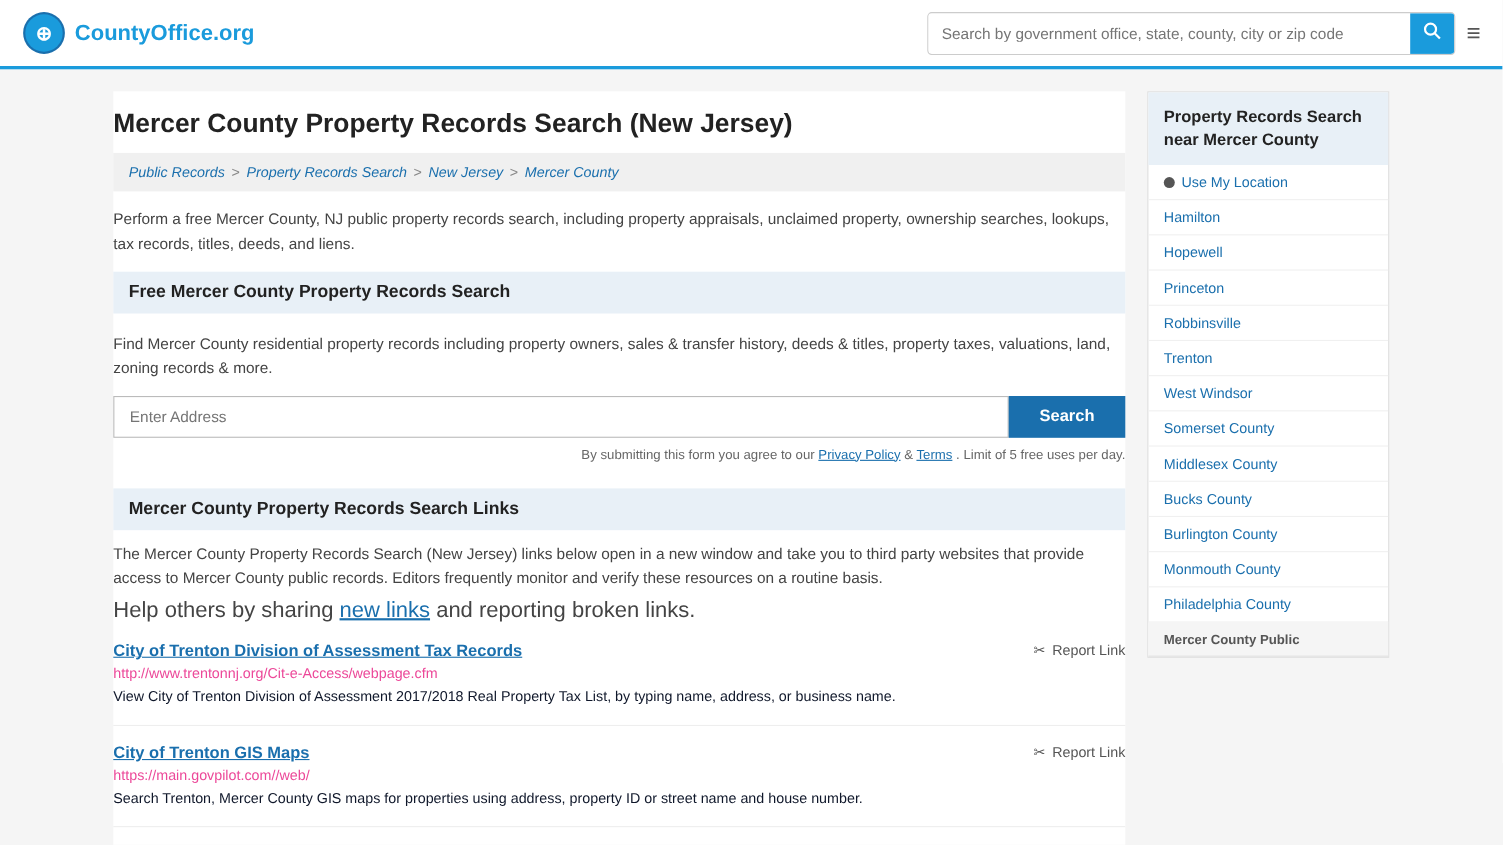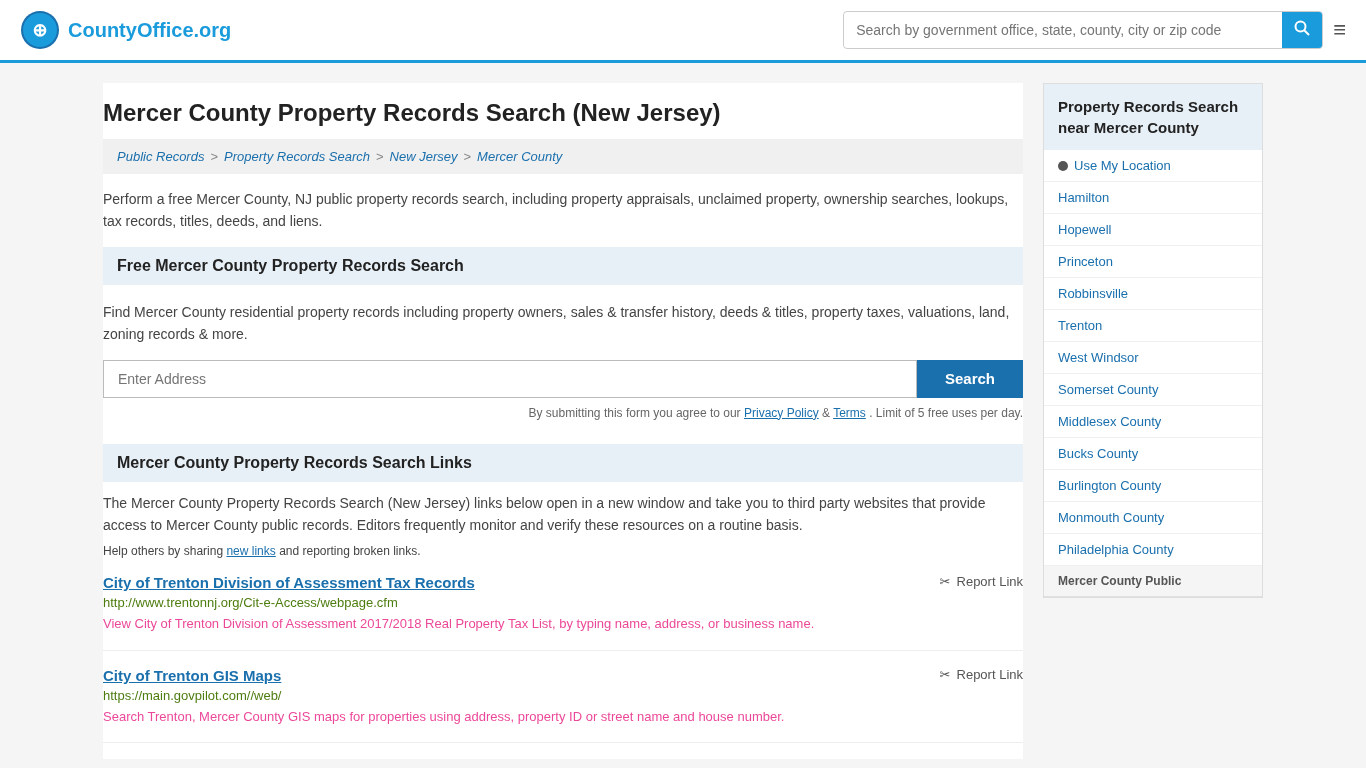--- a/index.html
+++ b/index.html
@@ -167,21 +167,21 @@
     .links-section {
       margin-top: 10px;
     }
     .links-desc {
       font-size: 14px;
       color: #444;
       line-height: 1.6;
       margin-bottom: 8px;
     }
     .share-line {
-      font-size: 12px;
+      font-size: 20px;
       color: #444;
       margin-bottom: 16px;
     }
     .share-line a {
       color: #1a6fad;
       text-decoration: underline;
     }
 
     
     .link-item {
@@ -205,27 +205,27 @@
     .report-link {
       display: flex;
       align-items: center;
       gap: 6px;
       font-size: 13px;
       color: #555;
       cursor: pointer;
       white-space: nowrap;
     }
     .link-url {
-      color: #4d7c0f;
+      color: #ec4899;
       font-size: 13px;
       margin-bottom: 4px;
     }
     .link-desc {
       font-size: 13px;
-      color: #ec4899;
+      color: #0f172a;
       line-height: 1.5;
     }
 
     
     .sidebar {
       width: 220px;
       flex-shrink: 0;
     }
     .sidebar-box {
       background: #fff;

